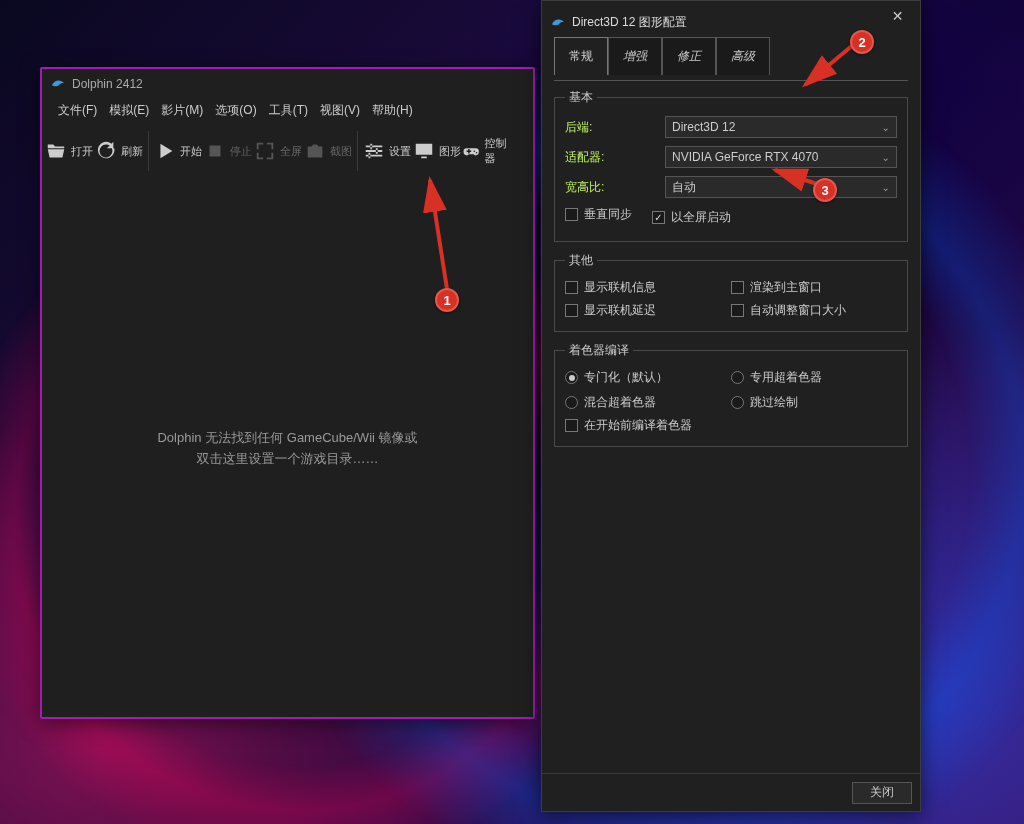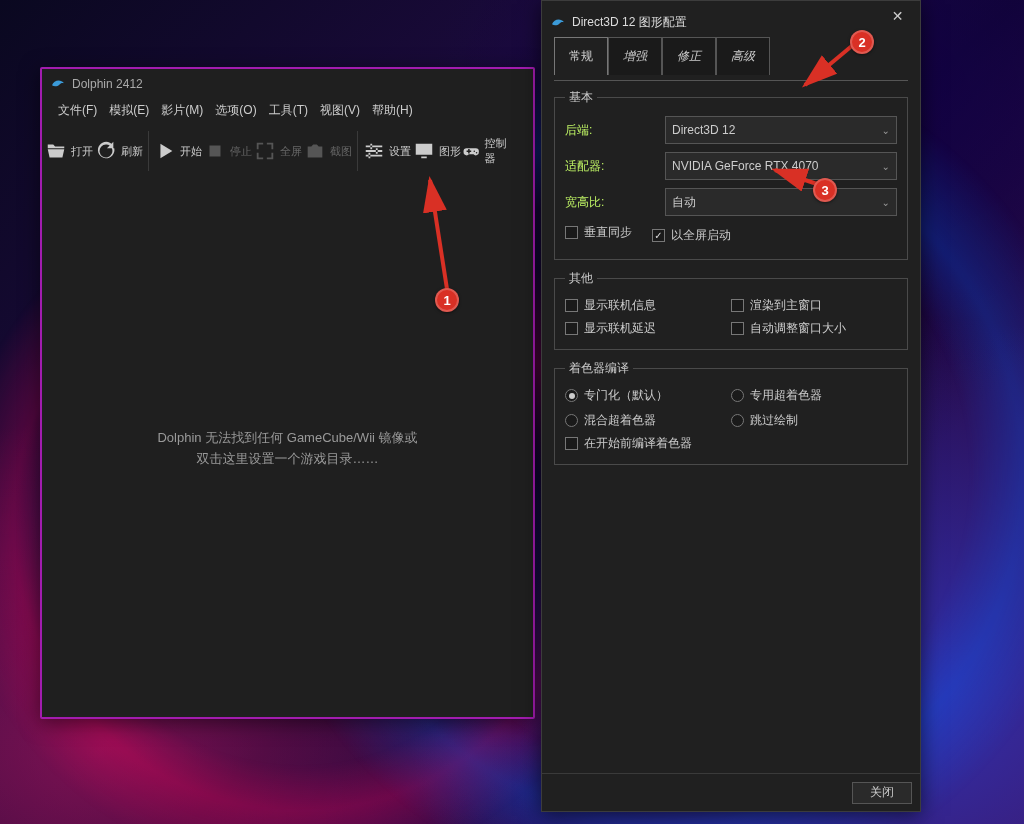--- a/index.html
+++ b/index.html
@@ -66,21 +66,21 @@
 .tab.active { background:#202020; border-color:#777; z-index:2; }
 .tab:not(.active){ background:#1a1a1a;font-style:italic; }
 .tabline { height:1px; background:#555; margin-top:-1px; margin-bottom:8px; }
 
 fieldset.group { border:1px solid #4a4a4a; margin-bottom:10px; padding:10px 10px 12px 10px; }
 fieldset.group legend { color:#ccc; font-size:12px; padding:0 4px; }
 .form-row { display:flex; align-items:center; margin-bottom:8px; }
 .form-row:last-child{ margin-bottom:0; }
 .form-row .flabel { width:100px; color:#bef264; font-size:12px; }
 .form-row .fselect {
-  flex:1; height:28px; background:#2a2a2a; border:1px solid #555; color:#ccc; font-size:12px;
+  flex:1; height:22px; background:#2a2a2a; border:1px solid #555; color:#ccc; font-size:12px;
   padding:0 6px; display:flex; align-items:center; justify-content:space-between; cursor:pointer;
 }
 .fselect .chev { font-size:10px; color:#999; }
 .check-row { display:flex; gap:20px; margin-top:2px; }
 .check-col2 { display:flex; gap:0; }
 .check-col2 > div { width:50%; }
 .chk { display:flex; align-items:center; gap:6px; color:#ccc; font-size:12px; cursor:pointer; margin-bottom:6px; }
 .chk:last-child{ margin-bottom:0; }
 .chk .box {
   width:13px; height:13px; border:1px solid #777; background:#1a1a1a; display:flex; align-items:center; justify-content:center;

